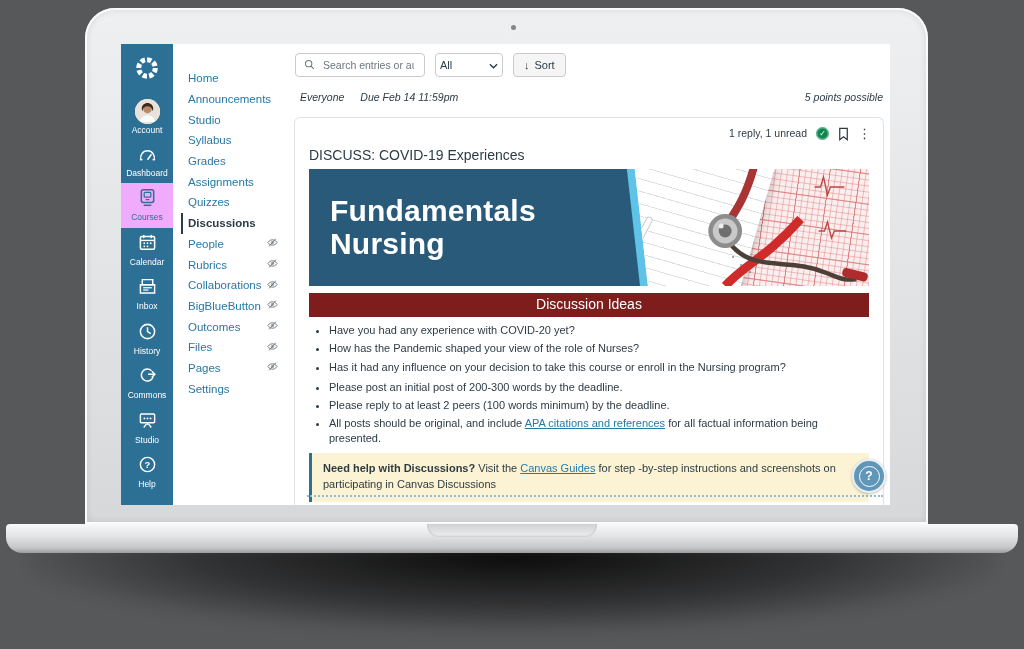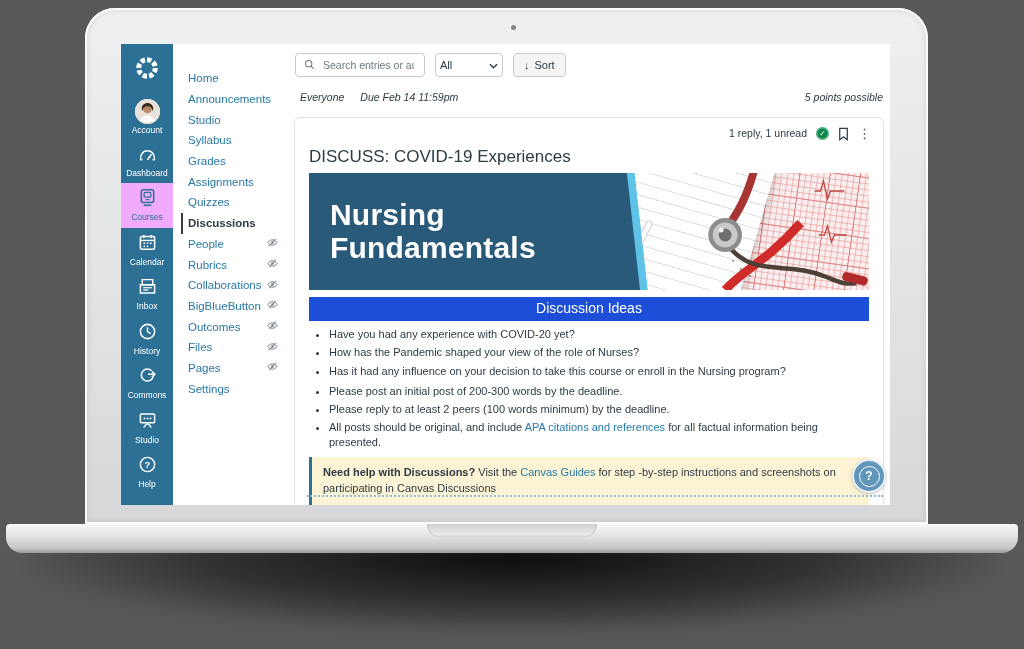--- a/index.html
+++ b/index.html
@@ -59,21 +59,21 @@
   .meta-row { display:flex; justify-content:space-between; font-size:10.5px; color:#2d3b45; margin:14px 7px 0 9px;font-style:italic; }
   .meta-left { display:flex; gap:16px; }
 
   .card { margin:14px 6px 0 3px; border:1px solid #dfe3e6; border-bottom:0; border-radius:6px 6px 0 0; flex:1; background:#fff; }
   .reply-row { display:flex; justify-content:flex-end; align-items:flex-start; gap:9px; font-size:10.5px;
     color:#2d3b45; padding:9px 12px 0; }
   .sub-icon { width:13px; height:13px; border-radius:50%; background:#0b874b; color:#fff; font-size:8px;
     display:flex; align-items:center; justify-content:center; cursor:pointer;
     box-shadow:inset 0 0 0 1.5px rgba(255,255,255,.35); }
   .kebab { font-size:13px; color:#2d3b45; cursor:pointer; line-height:1; }
-  .d-title { font-size:17px; color:#2d3b45; padding:4px 14px 6px; font-weight:400; }
+  .d-title { font-size:14px; color:#2d3b45; padding:4px 14px 6px; font-weight:400; }
 
   
   .banner { margin:0 14px; height:117px; background:#295a7a; position:relative; overflow:hidden; }
   .banner-title { position:absolute; left:21px; top:50%; transform:translateY(-50%); color:#fff;
     font-weight:bold; font-size:30px; line-height:1.12; letter-spacing:.2px; }
   .banner-art { position:absolute; right:0; top:0; width:47%; height:100%; }
   .art-edge { position:absolute; inset:0; background:#5fc3e7; clip-path:polygon(8% 0,100% 0,100% 100%,13% 100%); }
   .art-photo { position:absolute; inset:0; clip-path:polygon(11% 0,100% 0,100% 100%,16% 100%);
     background:#f9efee; overflow:hidden; }
   .ekg { position:absolute; right:-14%; top:-20%; width:78%; height:145%; transform:rotate(8deg);
@@ -81,25 +81,25 @@
     background-image:
       repeating-linear-gradient(0deg, rgba(224,122,122,.45) 0 1px, transparent 1px 6px),
       repeating-linear-gradient(90deg, rgba(224,122,122,.45) 0 1px, transparent 1px 6px),
       repeating-linear-gradient(0deg, rgba(198,66,66,.55) 0 1px, transparent 1px 30px),
       repeating-linear-gradient(90deg, rgba(198,66,66,.55) 0 1px, transparent 1px 30px); }
   .sheet { position:absolute; left:2%; top:-22%; width:54%; height:155%; background:#fff; transform:rotate(16deg);
     background-image:repeating-linear-gradient(0deg, transparent 0 11px, #dde1e4 11px 12px);
     box-shadow:3px 3px 8px rgba(0,0,0,.18); }
   .art-svg { position:absolute; inset:0; width:100%; height:100%; }
 
-  .section-bar { margin:7px 14px 0; background:#1d4ed8; color:#fff; text-align:center;
+  .section-bar { margin:7px 14px 0; background:#7f1d1d; color:#fff; text-align:center;
     font-size:14px; padding:3px 0 5px; }
   ul.bullets { margin:6px 14px 2px; padding-left:20px; font-size:11px; color:#2d3b45; }
   ul.bullets li { margin-bottom:4px; line-height:1.3; }
-  a.inline-link { color:#2779a8; cursor:pointer; }
+  a.inline-link { color:#2779a8; text-decoration:underline; cursor:pointer; }
 
   .callout { margin:8px 14px 0; background:#fbf3d3; border-left:3px solid #2e708f;
     padding:8px 11px 9px; font-size:11px; color:#2d3b45; line-height:1.45; }
 
   .dotted-line { position:absolute; left:16px; right:7px; bottom:8px; border-top:2px dotted #8fbdd2; }
   .help-fab { position:absolute; right:4px; bottom:12px; width:34px; height:34px; border-radius:50%;
     background:#6096b8; border:2px solid #e9eff4; box-shadow:0 1px 3px rgba(0,0,0,.25);
     display:flex; align-items:center; justify-content:center; cursor:pointer; }
   .help-fab .ring { width:21px; height:21px; border:1.5px solid #fff; border-radius:50%;
     display:flex; align-items:center; justify-content:center; color:#fff; font-size:12px; font-weight:bold; }
@@ -377,22 +377,22 @@
                   <path d="M1.7 1.5h8.6v13l-4.3-3.4-4.3 3.4z" fill="none" stroke="#2d3b45" stroke-width="1.4"></path>
                 </svg>
             </span>
             <span class="kebab">⋮</span>
           </div>
 
           <h1 class="d-title" style="margin:0;">DISCUSS: COVID-19 Experiences</h1>
 
           <div class="banner">
             <div class="banner-title">
+              <div>Fundamentals</div>
               <div>Nursing</div>
-              <div>Fundamentals</div>
             </div>
             <div class="banner-art">
               <div class="art-edge"></div>
               <div class="art-photo">
                 <div class="ekg"></div>
                 <div class="sheet"></div>
                 <svg class="art-svg" viewBox="0 0 265 117" preserveAspectRatio="none">
                   <path d="M196 50 C160 90 140 95 120 117" stroke="#cf2b2b" stroke-width="9" fill="none"></path>
                   <path d="M150 -6 C142 25 132 40 124 52" stroke="#a83434" stroke-width="8" fill="none"></path>
                   <rect x="40" y="48" width="6" height="78" rx="3" transform="rotate(28 43 52)" fill="#fdfdfd" stroke="#c6cbcf" stroke-width="1"></rect>

